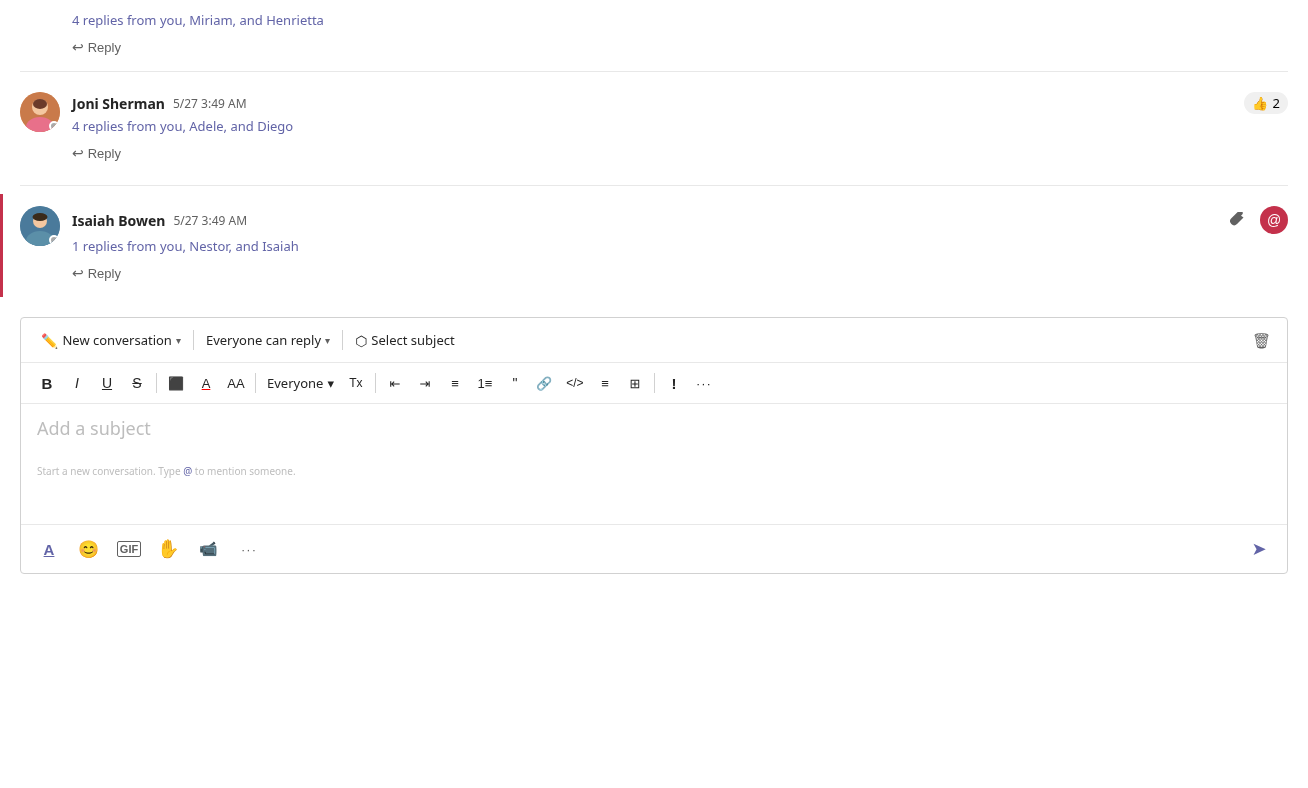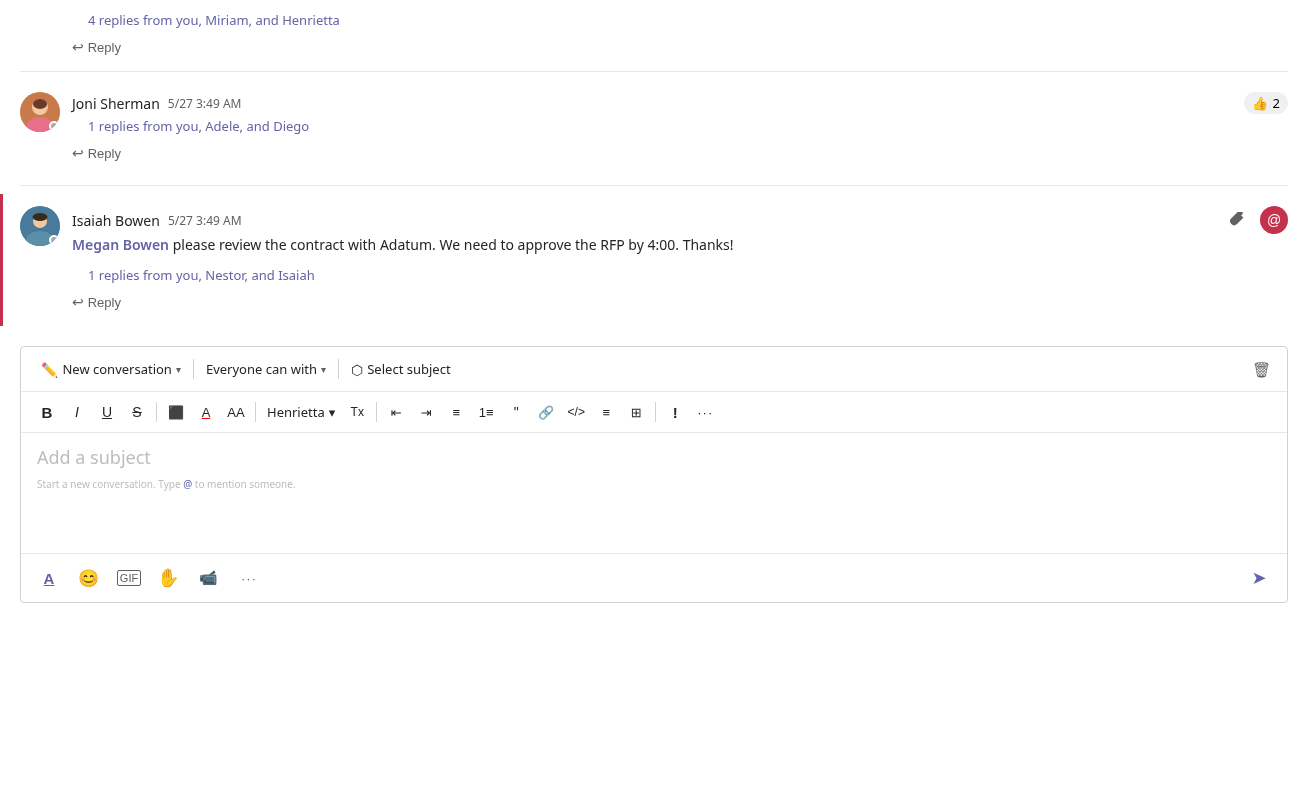--- a/index.html
+++ b/index.html
@@ -71,21 +71,21 @@
       border-radius: 50%;
       background: #aaa;
       border: 2px solid white;
     }
 
     .message-content {
       flex: 1;
     }
 
     .message-author {
-      font-weight: 400;
+      font-weight: 700;
       font-size: 14px;
       color: #252525;
     }
 
     .message-time {
       font-size: 12px;
       color: #616161;
     }
 
     .message-text {
@@ -100,21 +100,20 @@
       font-weight: 600;
     }
 
     .replies-link {
       color: #6264a7;
       font-size: 13px;
       cursor: pointer;
       text-decoration: none;
       display: inline-block;
       margin-bottom: 6px;
-      margin-left: 16px;
     }
 
     .reply-btn {
       display: flex;
       align-items: center;
       gap: 4px;
       color: #616161;
       font-size: 13px;
       cursor: pointer;
       padding: 4px 0;
@@ -276,21 +275,21 @@
     }
 
     .compose-body {
       padding: 12px 16px;
       min-height: 120px;
     }
 
     .compose-subject {
       font-size: 18px;
       color: #bdbdbd;
-      margin-bottom: 8px;
+      margin-bottom: 24px;
       cursor: text;
     }
 
     .compose-placeholder {
       font-size: 10px;
       color: #bdbdbd;
       cursor: text;
     }
 
     .compose-placeholder .mention-hint {
@@ -381,21 +380,21 @@
       <div class="message-header-row">
         <span class="message-author">Joni Sherman</span>
         <span class="message-time" style="margin-left:8px;">5/27 3:49 AM</span>
         <div class="message-actions-right">
           <div class="thumb-reaction">
             <span>👍</span>
             <span>2</span>
           </div>
         </div>
       </div>
-      <a class="replies-link">1 replies from you, Adele, and Diego</a>
+      <a class="replies-link">4 replies from you, Adele, and Diego</a>
       <div>
         <button class="reply-btn">
           <span class="reply-icon">↩</span>
           <span>Reply</span>
         </button>
       </div>
     </div>
   </div>
 
   <div class="divider-line"></div>
@@ -421,24 +420,20 @@
           <button class="action-icon-btn" title="Attachment">
             <svg width="16" height="16" viewBox="0 0 16 16" fill="currentColor">
                 <path d="M13.5 5.5L7 12a4 4 0 01-5.66-5.66l7.07-7.07a2.5 2.5 0 013.54 3.54L5 10a1 1 0 01-1.41-1.41L10 3"></path>
               </svg>
           </button>
           <button class="action-icon-btn red-bg" title="Mention">
             <span>@</span>
           </button>
         </div>
       </div>
-      <div class="message-text">
-        <span class="mention">Megan Bowen</span>
-        <span> please review the contract with Adatum. We need to approve the RFP by 4:00. Thanks!</span>
-      </div>
       <a class="replies-link">1 replies from you, Nestor, and Isaiah</a>
       <div>
         <button class="reply-btn">
           <span class="reply-icon">↩</span>
           <span>Reply</span>
         </button>
       </div>
     </div>
   </div>
 
@@ -447,21 +442,21 @@
   <div class="compose-area">
 
     <div class="compose-toolbar-top">
       <div class="compose-tab">
         <span style="font-size:14px;">✏️</span>
         <span>New conversation</span>
         <span class="compose-tab-chevron">▾</span>
       </div>
       <div class="compose-tab-divider"></div>
       <div class="compose-tab">
-        <span>Everyone can with</span>
+        <span>Everyone can reply</span>
         <span class="compose-tab-chevron">▾</span>
       </div>
       <div class="compose-tab-divider"></div>
       <div class="compose-tab">
         <span style="font-size:14px;">⬡</span>
         <span>Select subject</span>
       </div>
       <div class="compose-tab-trash">🗑</div>
     </div>
 
@@ -469,21 +464,21 @@
       <button class="fmt-btn bold">B</button>
       <button class="fmt-btn italic">I</button>
       <button class="fmt-btn underline">U</button>
       <button class="fmt-btn strikethrough">S</button>
       <div class="fmt-divider"></div>
       <button class="fmt-btn" style="font-size:13px;">⬛</button>
       <button class="fmt-btn" style="font-size:13px; text-decoration: underline; text-decoration-color: red;">A</button>
       <button class="fmt-btn" style="font-size:13px;">AA</button>
       <div class="fmt-divider"></div>
       <div class="fmt-paragraph">
-        <span>Henrietta</span>
+        <span>Everyone</span>
         <span>▾</span>
       </div>
       <button class="fmt-btn" style="font-size:12px;text-align:right;">Tx</button>
       <div class="fmt-divider"></div>
       <button class="fmt-btn" style="font-size:13px;">⇤</button>
       <button class="fmt-btn" style="font-size:13px;">⇥</button>
       <button class="fmt-btn" style="font-size:13px;">≡</button>
       <button class="fmt-btn" style="font-size:13px;">1≡</button>
       <button class="fmt-btn" style="font-size:14px;">"</button>
       <button class="fmt-btn" style="font-size:13px;">🔗</button>
@@ -503,21 +498,21 @@
     </div>
 
     <div class="compose-bottom-bar">
       <button class="bottom-icon" title="Format">
         <span style="font-weight:700; text-decoration:underline; font-size:15px; color:#6264a7;">A</span>
       </button>
       <button class="bottom-icon" title="Emoji">
         <span>😊</span>
       </button>
       <button class="bottom-icon" title="GIF">
-        <span style="font-size:11px; font-weight:400; border:1px solid #616161; padding:1px 2px; border-radius:2px;">GIF</span>
+        <span style="font-size:11px; font-weight:700; border:1px solid #616161; padding:1px 2px; border-radius:2px;">GIF</span>
       </button>
       <button class="bottom-icon cursor-hand" title="Sticker" style="position:relative;">
         <span style="font-size:18px;">✋</span>
       </button>
       <button class="bottom-icon" title="Video clip">
         <span style="font-size:15px;">📹</span>
       </button>
       <button class="bottom-icon" title="More options">
         <span style="letter-spacing:1px; font-size:13px;">···</span>
       </button>

